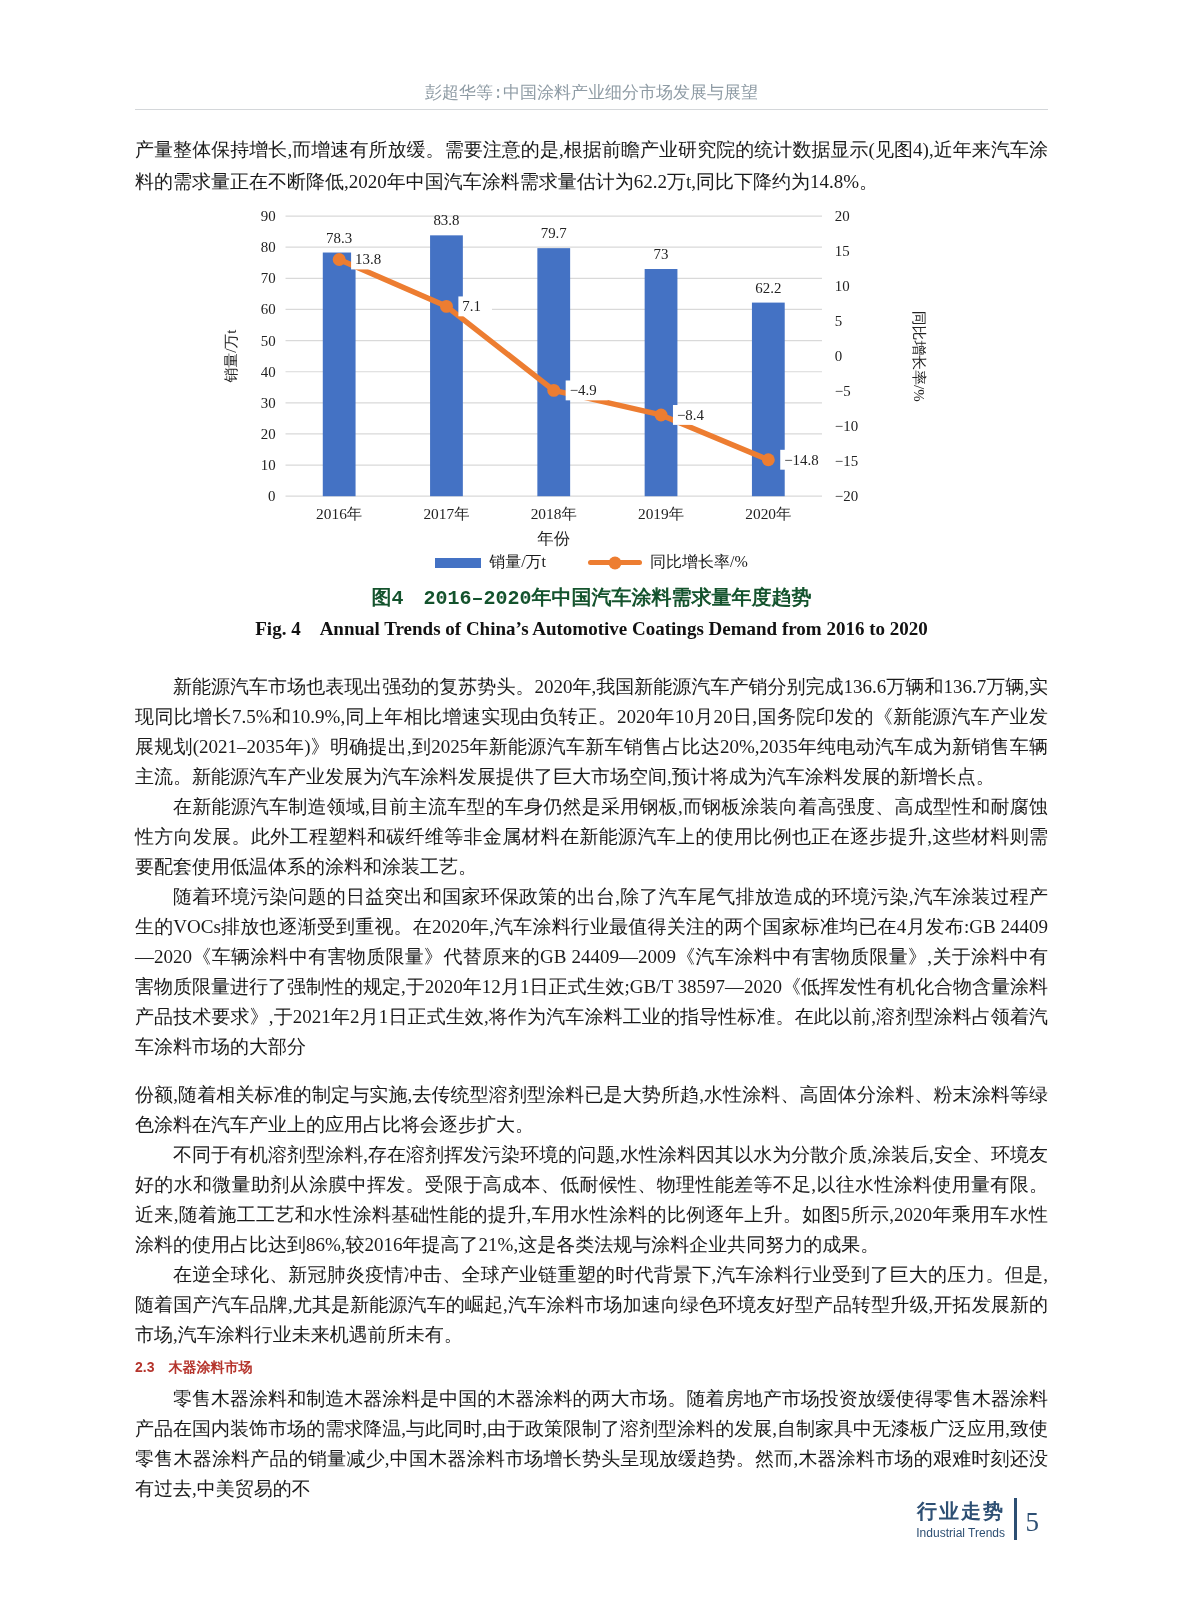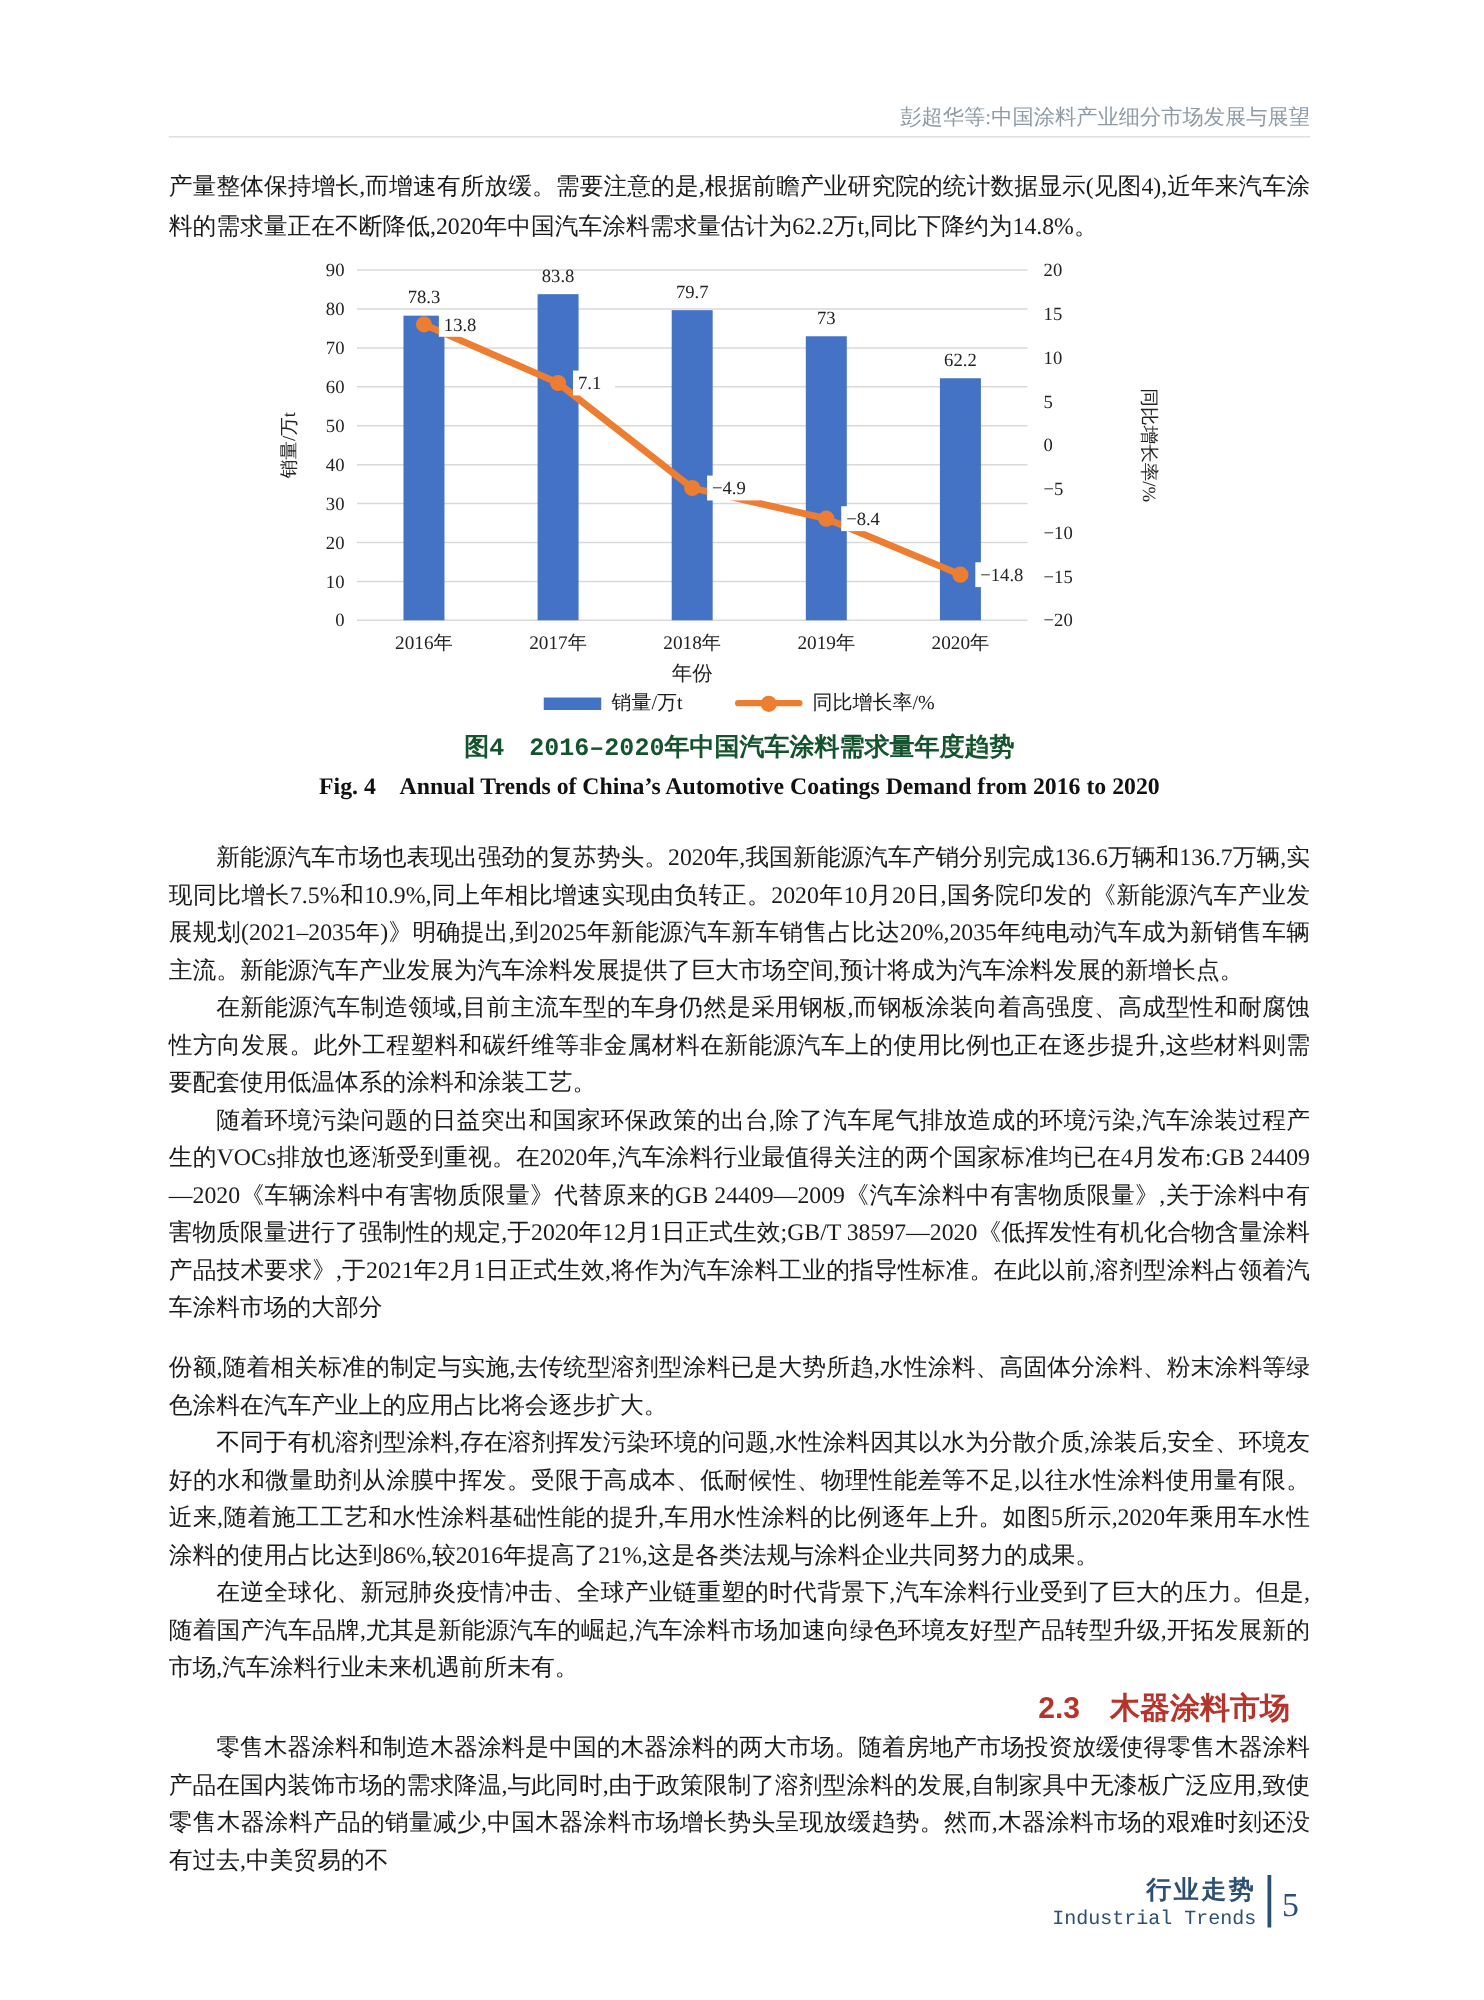--- a/index.html
+++ b/index.html
@@ -3,22 +3,22 @@
 <meta charset="utf-8">
 <style>
   html,body{margin:0;padding:0;}
   body{
     width:1187px;height:1600px;background:#ffffff;position:relative;overflow:hidden;
     font-family:"Liberation Serif","DejaVu Serif",serif;color:#1a1a1a;
     --c-bar:#4472c4;--c-line:#ed7d31;--c-heading:#b5342c;--c-header:#8e9ba4;--c-footer:#2d4f73;
   }
   .content{position:absolute;left:135px;top:0;width:913px;}
   .running-head{
-    margin-top:84px;text-align:right;font-size:17px;line-height:20px;
-    color:var(--c-header);font-family:Liberation Serif, serif;
+    margin-top:84px;text-align:center;font-size:17px;line-height:20px;
+    color:var(--c-header);font-family:Liberation Mono, monospace;
   }
   .head-rule{border-bottom:1.5px solid #d4d7da;margin-top:5px;}
   .two-col{display:flex;gap:18px;}
   .two-col .col{flex:1 1 0;min-width:0;}
   .intro{margin-top:24px;}
   p.body-text{
     margin:0;font-size:19px;line-height:32px;text-align:justify;
     font-family:"Liberation Serif","DejaVu Serif",serif;
   }
   .bodysec p.body-text{line-height:30px;}
@@ -34,29 +34,28 @@
     background:var(--c-line);position:relative;}
   .legend-line::after{content:"";position:absolute;left:50%;top:50%;
     width:13px;height:13px;border-radius:50%;background:inherit;
     transform:translate(-50%,-50%);}
   .cap-cn{margin-top:11px;font-weight:bold;font-size:20px;
     font-family:Liberation Mono, monospace;color:#14532d;}
   .cap-en{margin-top:5px;font-weight:bold;font-size:19px;
     font-family:"Liberation Serif","DejaVu Serif",serif;color:#111;}
   .bodysec{margin-top:30px;flex-direction:column;}
   .section-heading{
-    margin:2px 16px;color:var(--c-heading);font-weight:bold;font-size:24px;line-height:30px;
+    margin:2px 0;color:var(--c-heading);font-weight:bold;font-size:14px;line-height:30px;
     font-family:"Liberation Sans","DejaVu Sans",sans-serif;
-    text-align:right;
   }
   .footer{position:absolute;top:1498px;right:148px;display:flex;align-items:center;gap:9px;}
   .footer .labels{text-align:right;color:var(--c-footer);}
   .footer .sec-cn{font-size:20px;font-weight:bold;letter-spacing:2px;
     font-family:"Liberation Sans","DejaVu Sans",sans-serif;}
-  .footer .sec-en{font-size:16px;margin-top:1px;font-family:Liberation Mono, monospace;margin-left:12px;}
+  .footer .sec-en{font-size:12px;margin-top:1px;font-family:Liberation Sans, sans-serif;margin-left:12px;}
   .footer .divider{width:2.5px;height:42px;background:var(--c-footer);}
   .footer .pagenum{font-size:27px;color:var(--c-footer);
     font-family:"Liberation Serif","DejaVu Serif",serif;padding-top:6px;}
 </style>
 </head>
 <body style="--c-bar: #4472c4; --c-line: #ed7d31; --c-heading: #b5342c; --c-header: #8e9ba4; --c-footer: #2d4f73;">
 
 <div class="content">
 
   <div class="running-head">彭超华等:中国涂料产业细分市场发展与展望</div>

